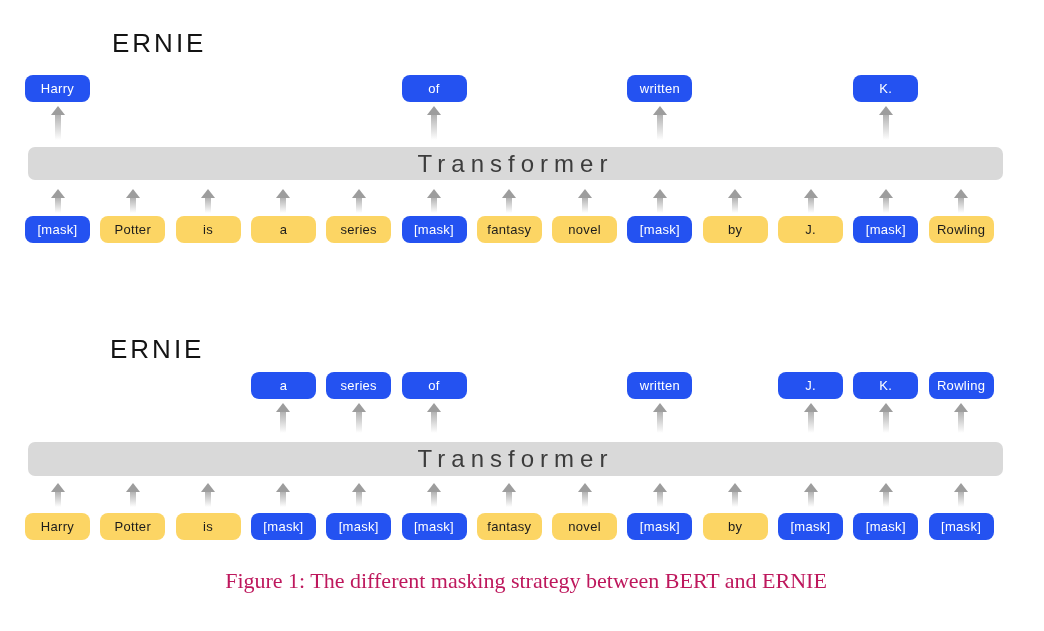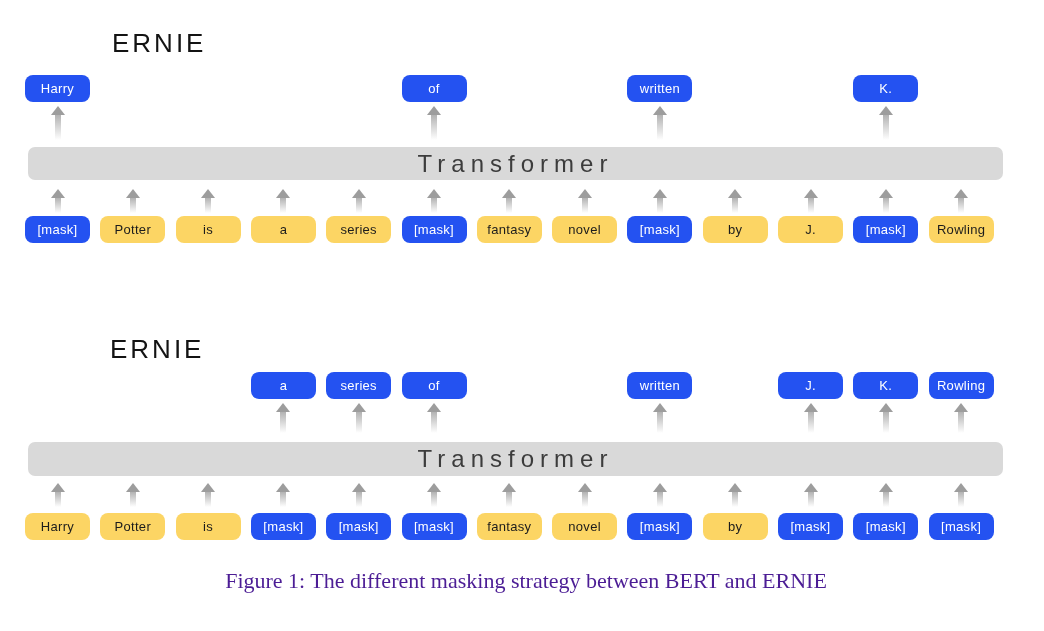--- a/index.html
+++ b/index.html
@@ -78,21 +78,21 @@
     background: linear-gradient(to bottom, var(--arrow-tail, #b3b3b3), rgba(179,179,179,0));
   }
   .caption {
     position: absolute;
     left: 0;
     right: 0;
     top: 568px;
     text-align: center;
     font-family: "Liberation Serif", serif;
     font-size: 22px;
-    color: #4c1d95;
+    color: #be185d;
     padding-left: 8px;
   }
 </style>
 </head>
 <body>
 
 <div class="canvas">
   <div id="figure-root">
       <div class="panel-title" style="left: 112px; top: 28px;">ERNIE</div>
       <div class="transformer-bar" style="top: 147px; height: 33px;">

